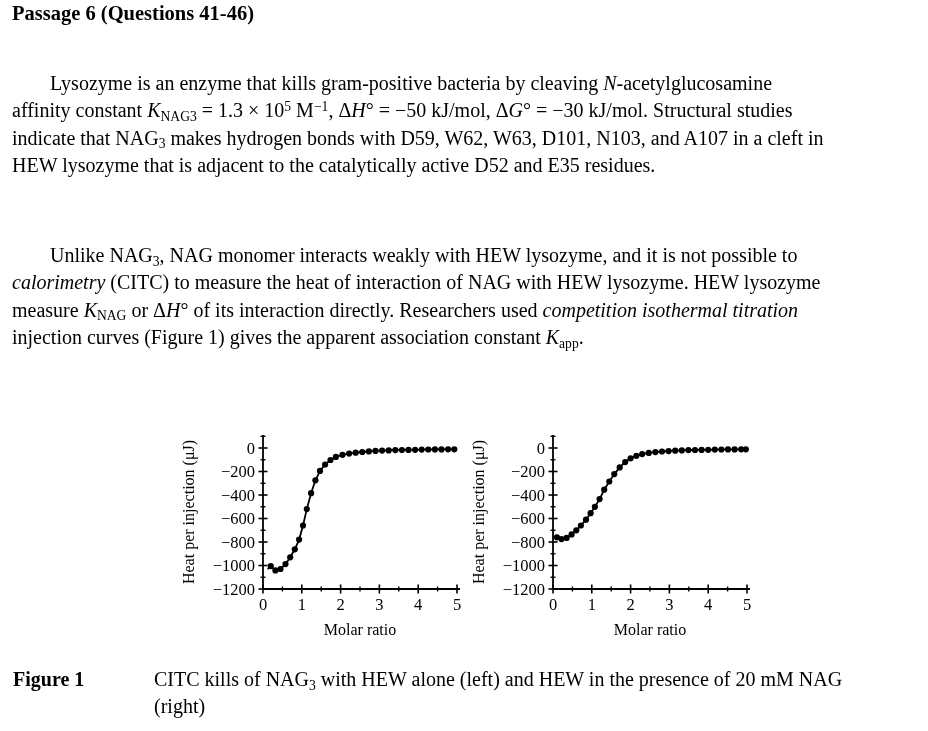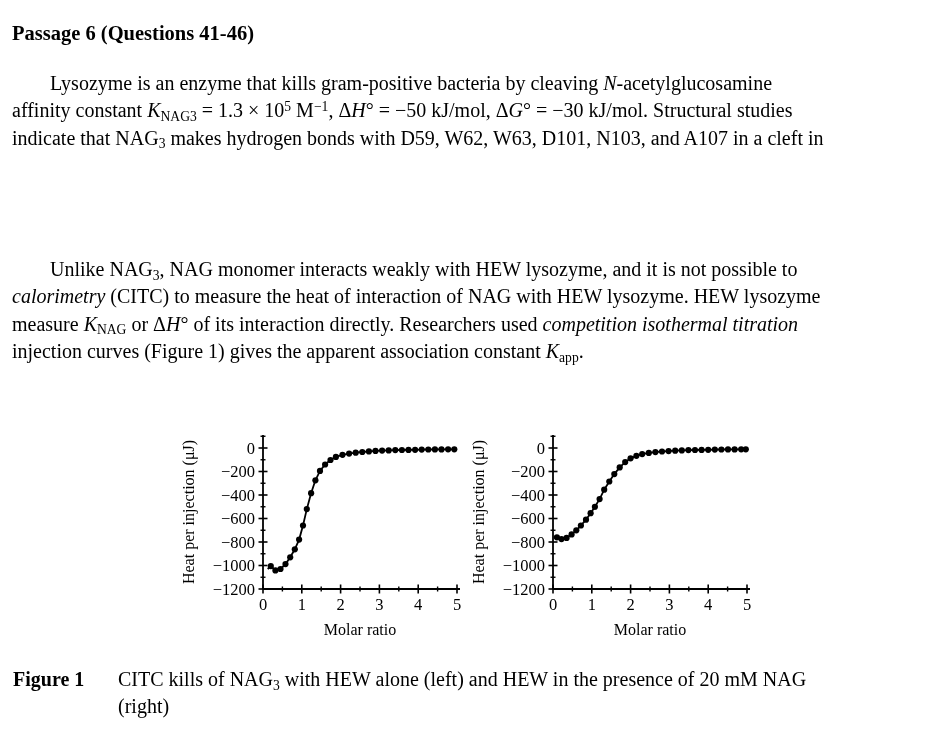--- a/index.html
+++ b/index.html
@@ -1,49 +1,50 @@
 <!DOCTYPE html>
 <html><head>
 <meta charset="utf-8">
 <style>
   html,body{margin:0;padding:0;background:#fff;}
   .page{position:relative;width:928px;height:731px;background:#fff;overflow:hidden;
         color:#000;font-family:"Liberation Serif",serif;}
-  .title{position:absolute;left:12px;top:22px;margin:0;font-size:20.5px;font-weight:bold;
+  .title{position:absolute;left:12px;top:2px;margin:0;font-size:20.5px;font-weight:bold;
          font-family:"Liberation Serif",serif;}
   .para{position:absolute;left:12px;width:912px;font-size:20px;line-height:27.3px;}
   .p1{top:70px}
-  .p2{top:256px}
+  .p2{top:242px}
   .tline{white-space:nowrap;}
   .para .tline:first-child{text-indent:38px;}
   .seg-i{font-style:italic;}
   .seg-sub{font-size:0.68em;position:relative;top:0.28em;line-height:0;}
   .seg-subi{font-size:0.68em;font-style:italic;position:relative;top:0.28em;line-height:0;}
   .seg-sup{font-size:0.68em;position:relative;top:-0.45em;line-height:0;}
   svg.chart{position:absolute;overflow:visible;}
   .chart-left{left:160px;top:424px;}
   .chart-right{left:450px;top:424px;}
   svg text{font-family:"Liberation Serif",serif;fill:#000;}
   svg text.tick{font-size:16.5px;}
   svg text.axlab{font-size:16px;}
-  .caption{position:absolute;left:13px;top:666px;display:flex;font-size:20px;line-height:27.3px;}
+  .caption{position:absolute;left:13px;top:666px;display:flex;font-size:20px;line-height:27.3px;gap:36px;}
   .cap-label{width:105px;flex:none;font-weight:bold;}
   .cap-text{flex:none;}
 </style>
 </head>
 <body>
 
 <div class="page">
 
   <h1 class="title">Passage 6 (Questions 41-46)</h1>
 
   <div class="para p1">
       <div class="tline"><span>Lysozyme is an enzyme that kills gram-positive bacteria by cleaving </span><span class="seg-i">N</span><span>-acetylglucosamine</span></div>
       <div class="tline"><span>affinity constant </span><span class="seg-i">K</span><span class="seg-sub">NAG3</span><span> = 1.3 × 10</span><span class="seg-sup">5</span><span> M</span><span class="seg-sup">−1</span><span>, Δ</span><span class="seg-i">H</span><span>° = −50 kJ/mol, Δ</span><span class="seg-i">G</span><span>° = −30 kJ/mol. Structural studies</span></div>
       <div class="tline"><span>indicate that NAG</span><span class="seg-sub">3</span><span> makes hydrogen bonds with D59, W62, W63, D101, N103, and A107 in a cleft in</span></div>
+      <div class="tline"><span>HEW lysozyme that is adjacent to the catalytically active D52 and E35 residues.</span></div>
     </div>
 
   <div class="para p2">
       <div class="tline"><span>Unlike NAG</span><span class="seg-sub">3</span><span>, NAG monomer interacts weakly with HEW lysozyme, and it is not possible to</span></div>
       <div class="tline"><span class="seg-i">calorimetry</span><span> (CITC) to measure the heat of interaction of NAG with HEW lysozyme. HEW lysozyme</span></div>
       <div class="tline"><span>measure </span><span class="seg-i">K</span><span class="seg-sub">NAG</span><span> or Δ</span><span class="seg-i">H</span><span>° of its interaction directly. Researchers used </span><span class="seg-i">competition isothermal titration</span></div>
       <div class="tline"><span>injection curves (Figure 1) gives the apparent association constant </span><span class="seg-i">K</span><span class="seg-sub">app</span><span>.</span></div>
     </div>
 
   <div class="figure">

